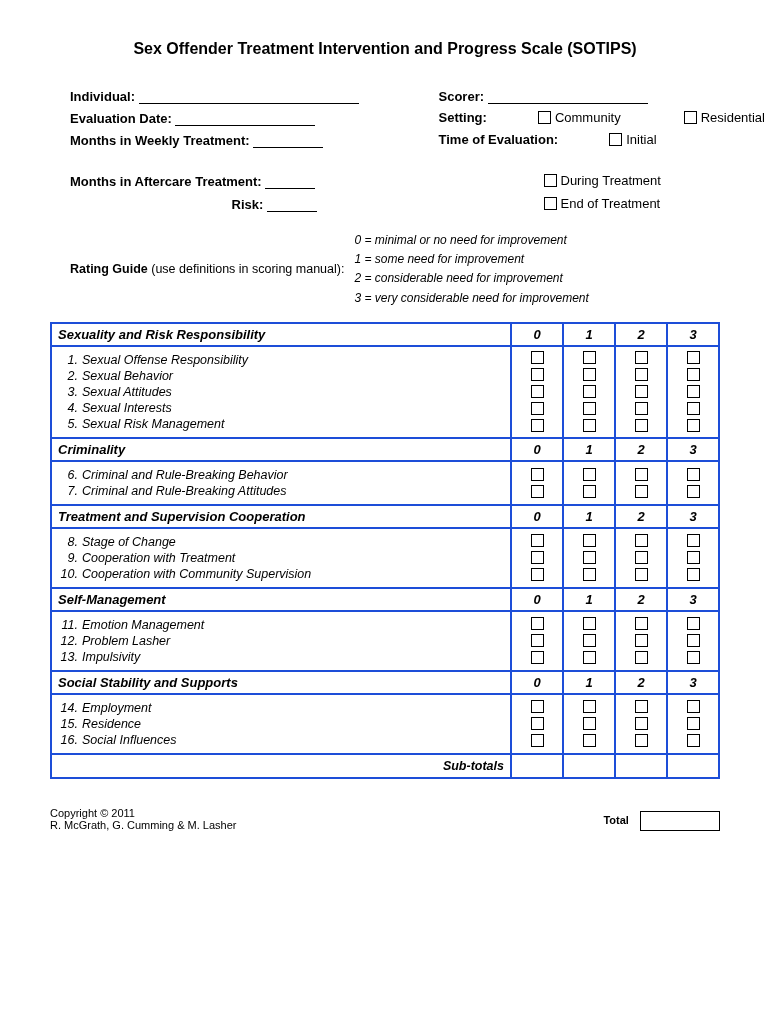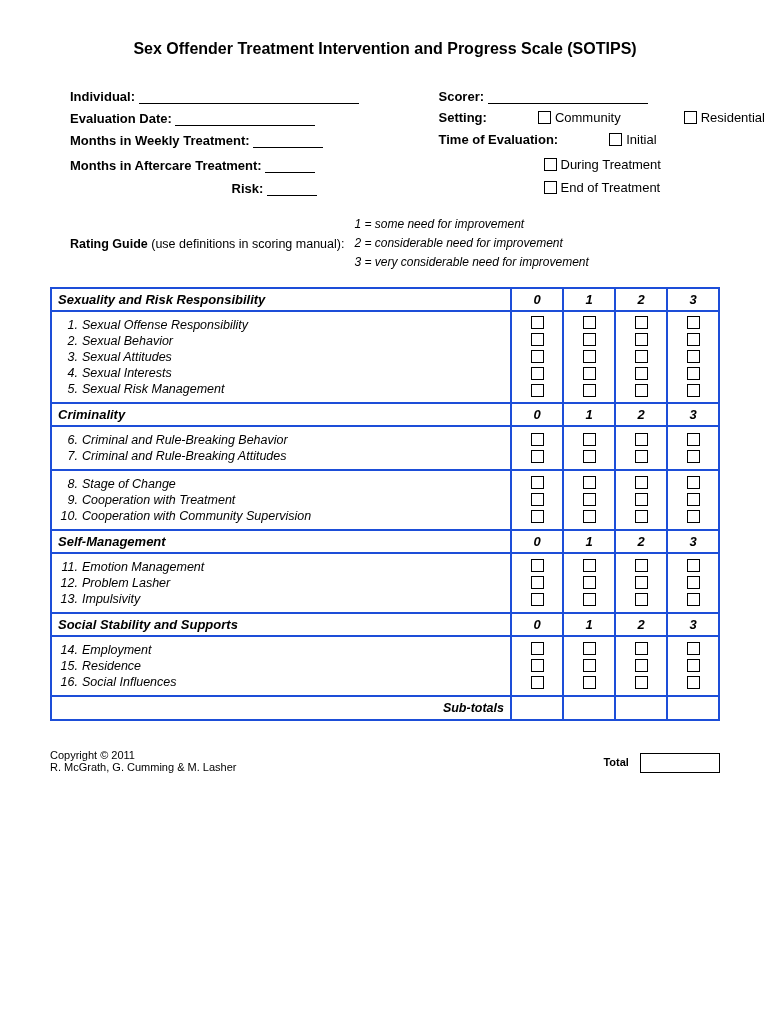--- a/index.html
+++ b/index.html
@@ -57,21 +57,21 @@
     .checkbox-box {
       width: 13px;
       height: 13px;
       border: 1px solid #000;
       display: inline-block;
       flex-shrink: 0;
     }
     .time-eval-row {
       display: flex;
       align-items: center;
-      margin-bottom: 4px;
+      margin-bottom: 20px;
     }
     .time-eval-label {
       font-weight: bold;
       margin-right: 6px;
     }
     .rating-guide-section {
       margin: 18px 0 14px 0;
       display: flex;
       align-items: center;
       gap: 10px;
@@ -247,20 +247,21 @@
       </label>
     </div>
   </div>
 </div>
 
 <div class="rating-guide-section">
   <div class="rating-guide-left">
     <span class="form-label">Rating Guide</span><span> (use definitions in scoring manual):</span>
   </div>
   <div class="rating-guide-right">
+    <div>0 = minimal or no need for improvement</div>
     <div>1 = some need for improvement</div>
     <div>2 = considerable need for improvement</div>
     <div>3 = very considerable need for improvement</div>
   </div>
 </div>
 
 <table class="main-table">
   <colgroup>
     <col style="width: auto;">
     <col style="width: 52px;">
@@ -377,20 +378,27 @@
           </div>
         </td>
         <td class="checkboxes-col score-cell">
           <div class="cb-stack">
             <span class="check-box"></span>
             <span class="check-box"></span>
           </div>
         </td>
       </tr>
       <tr>
+    <td class="section-header">Treatment and Supervision Cooperation</td>
+    <td class="score-header">0</td>
+        <td class="score-header">1</td>
+        <td class="score-header">2</td>
+        <td class="score-header">3</td>
+  </tr>
+      <tr>
         <td class="item-col">
           <div class="items-list">
             <div class="item-row">
               <span class="item-num">8.</span>
               <span>Stage of Change</span>
             </div>
             <div class="item-row">
               <span class="item-num">9.</span>
               <span>Cooperation with Treatment</span>
             </div>

